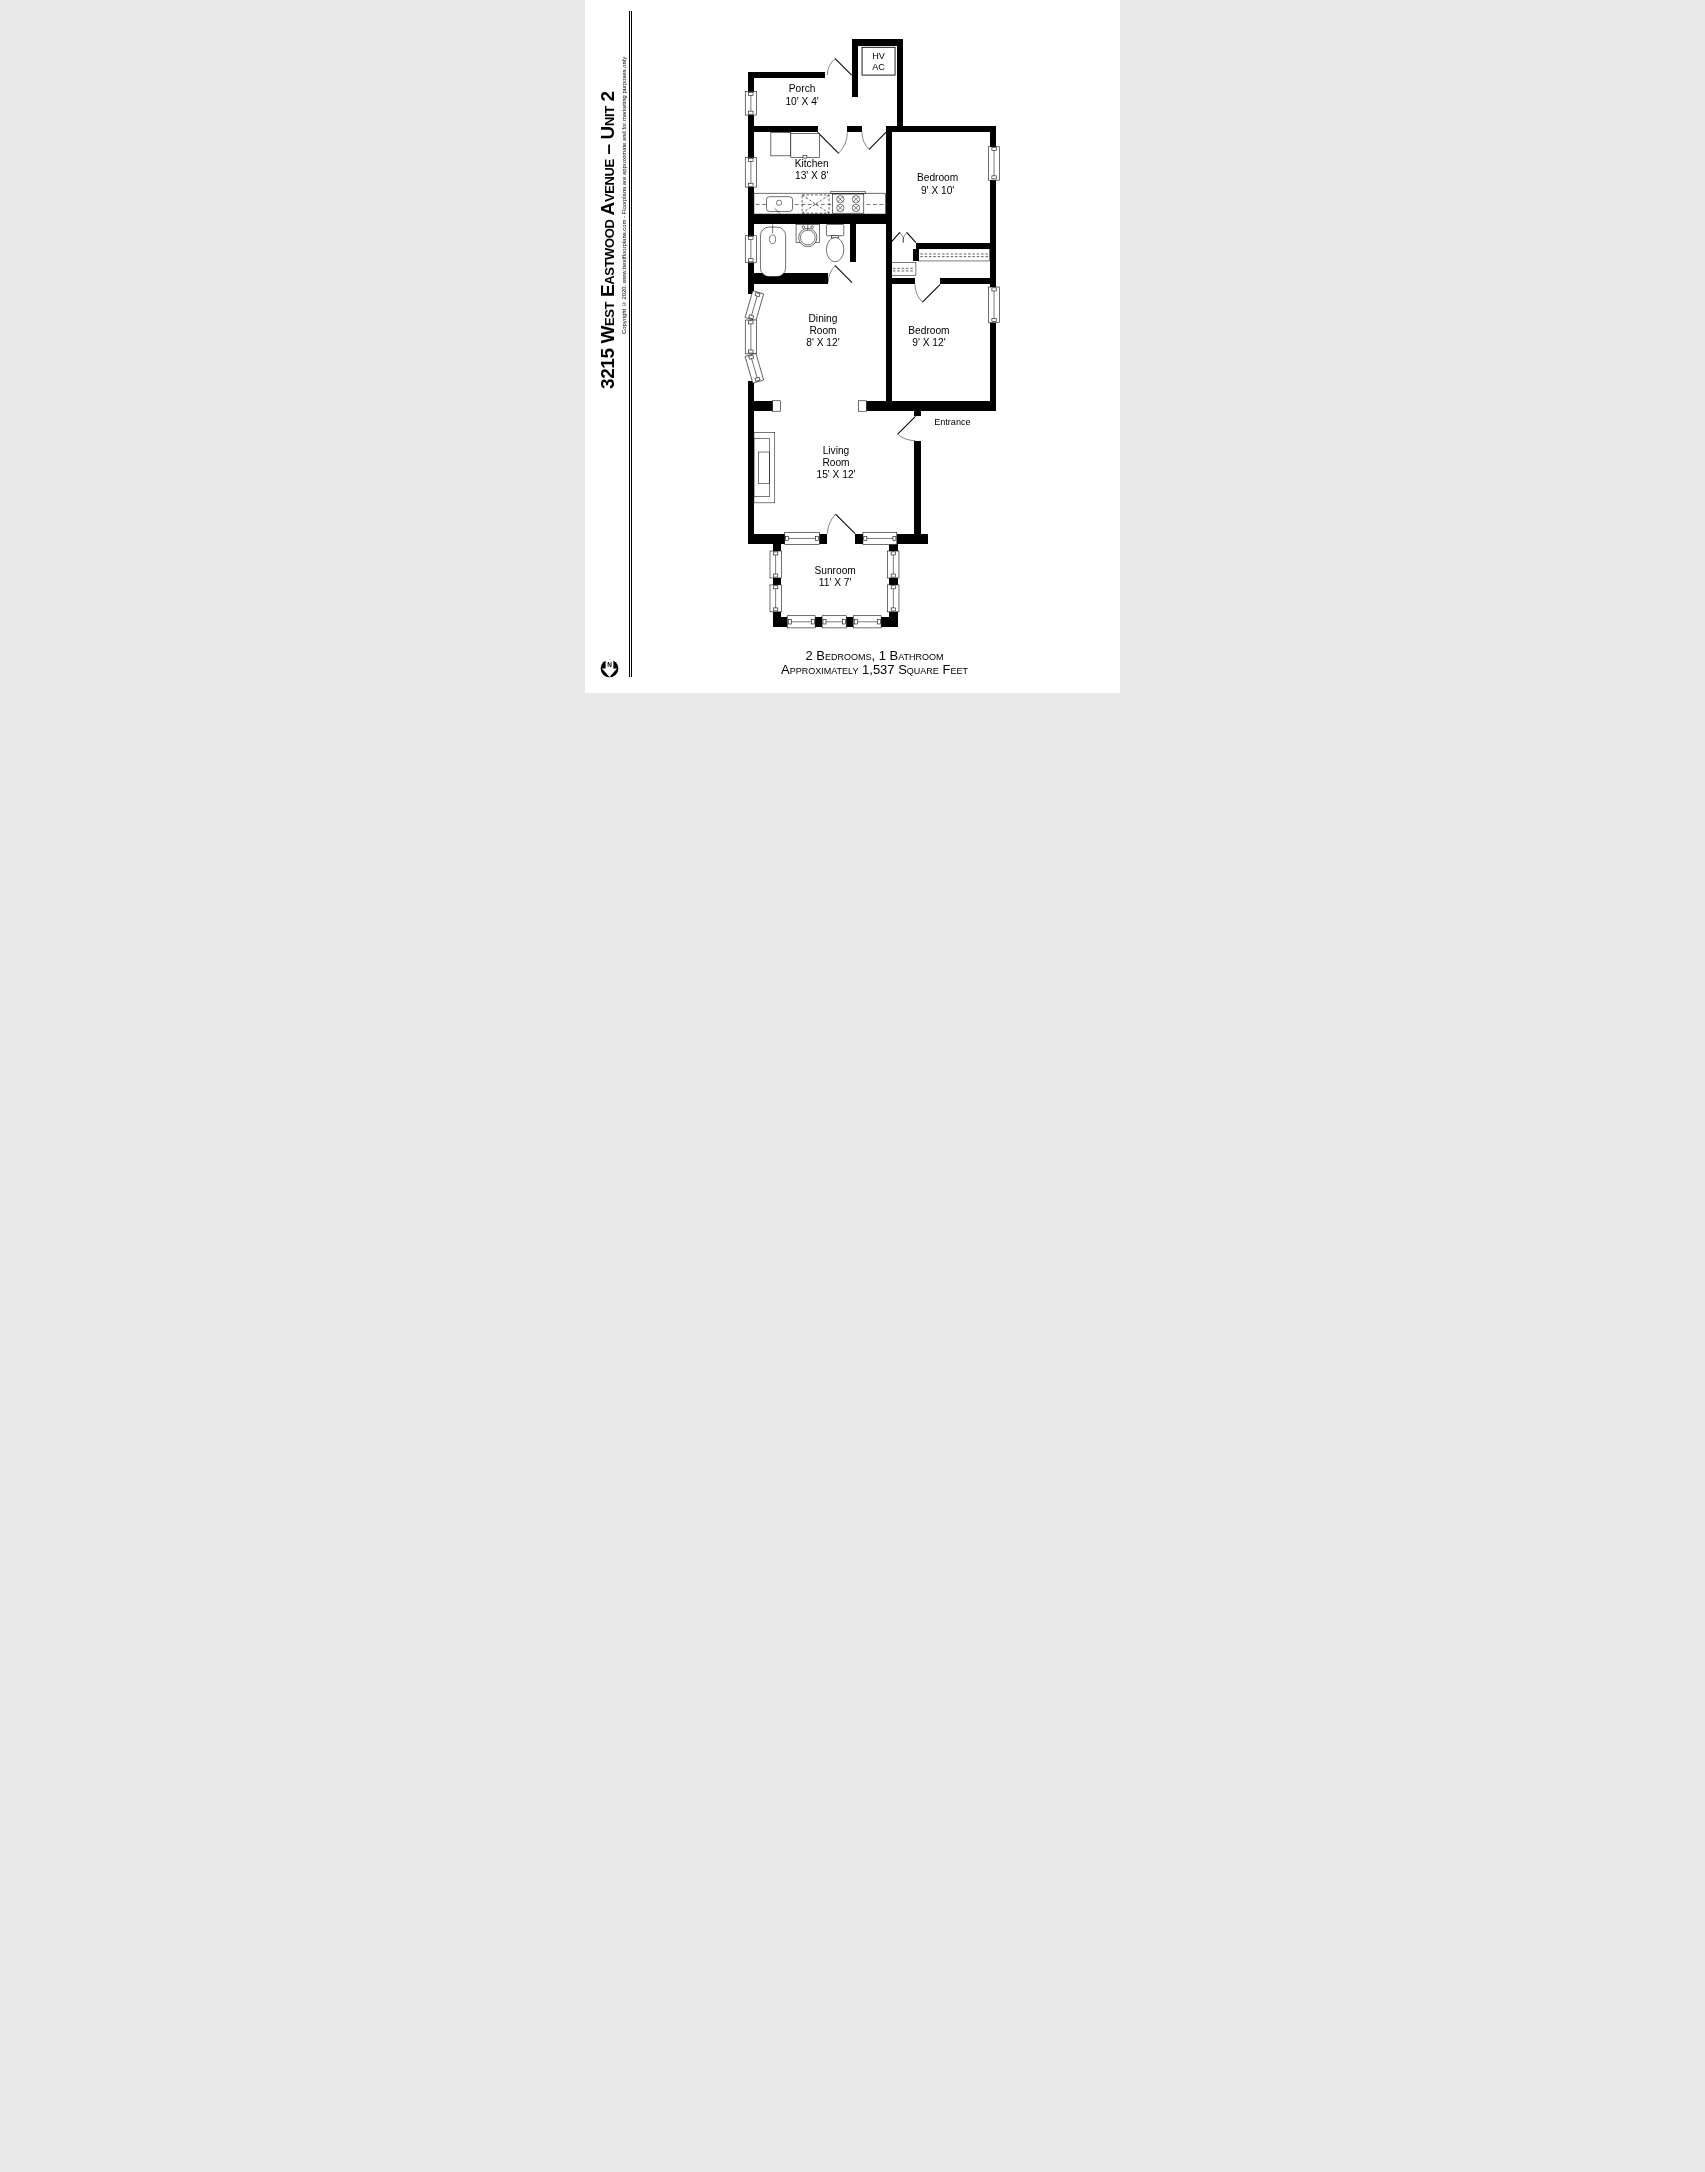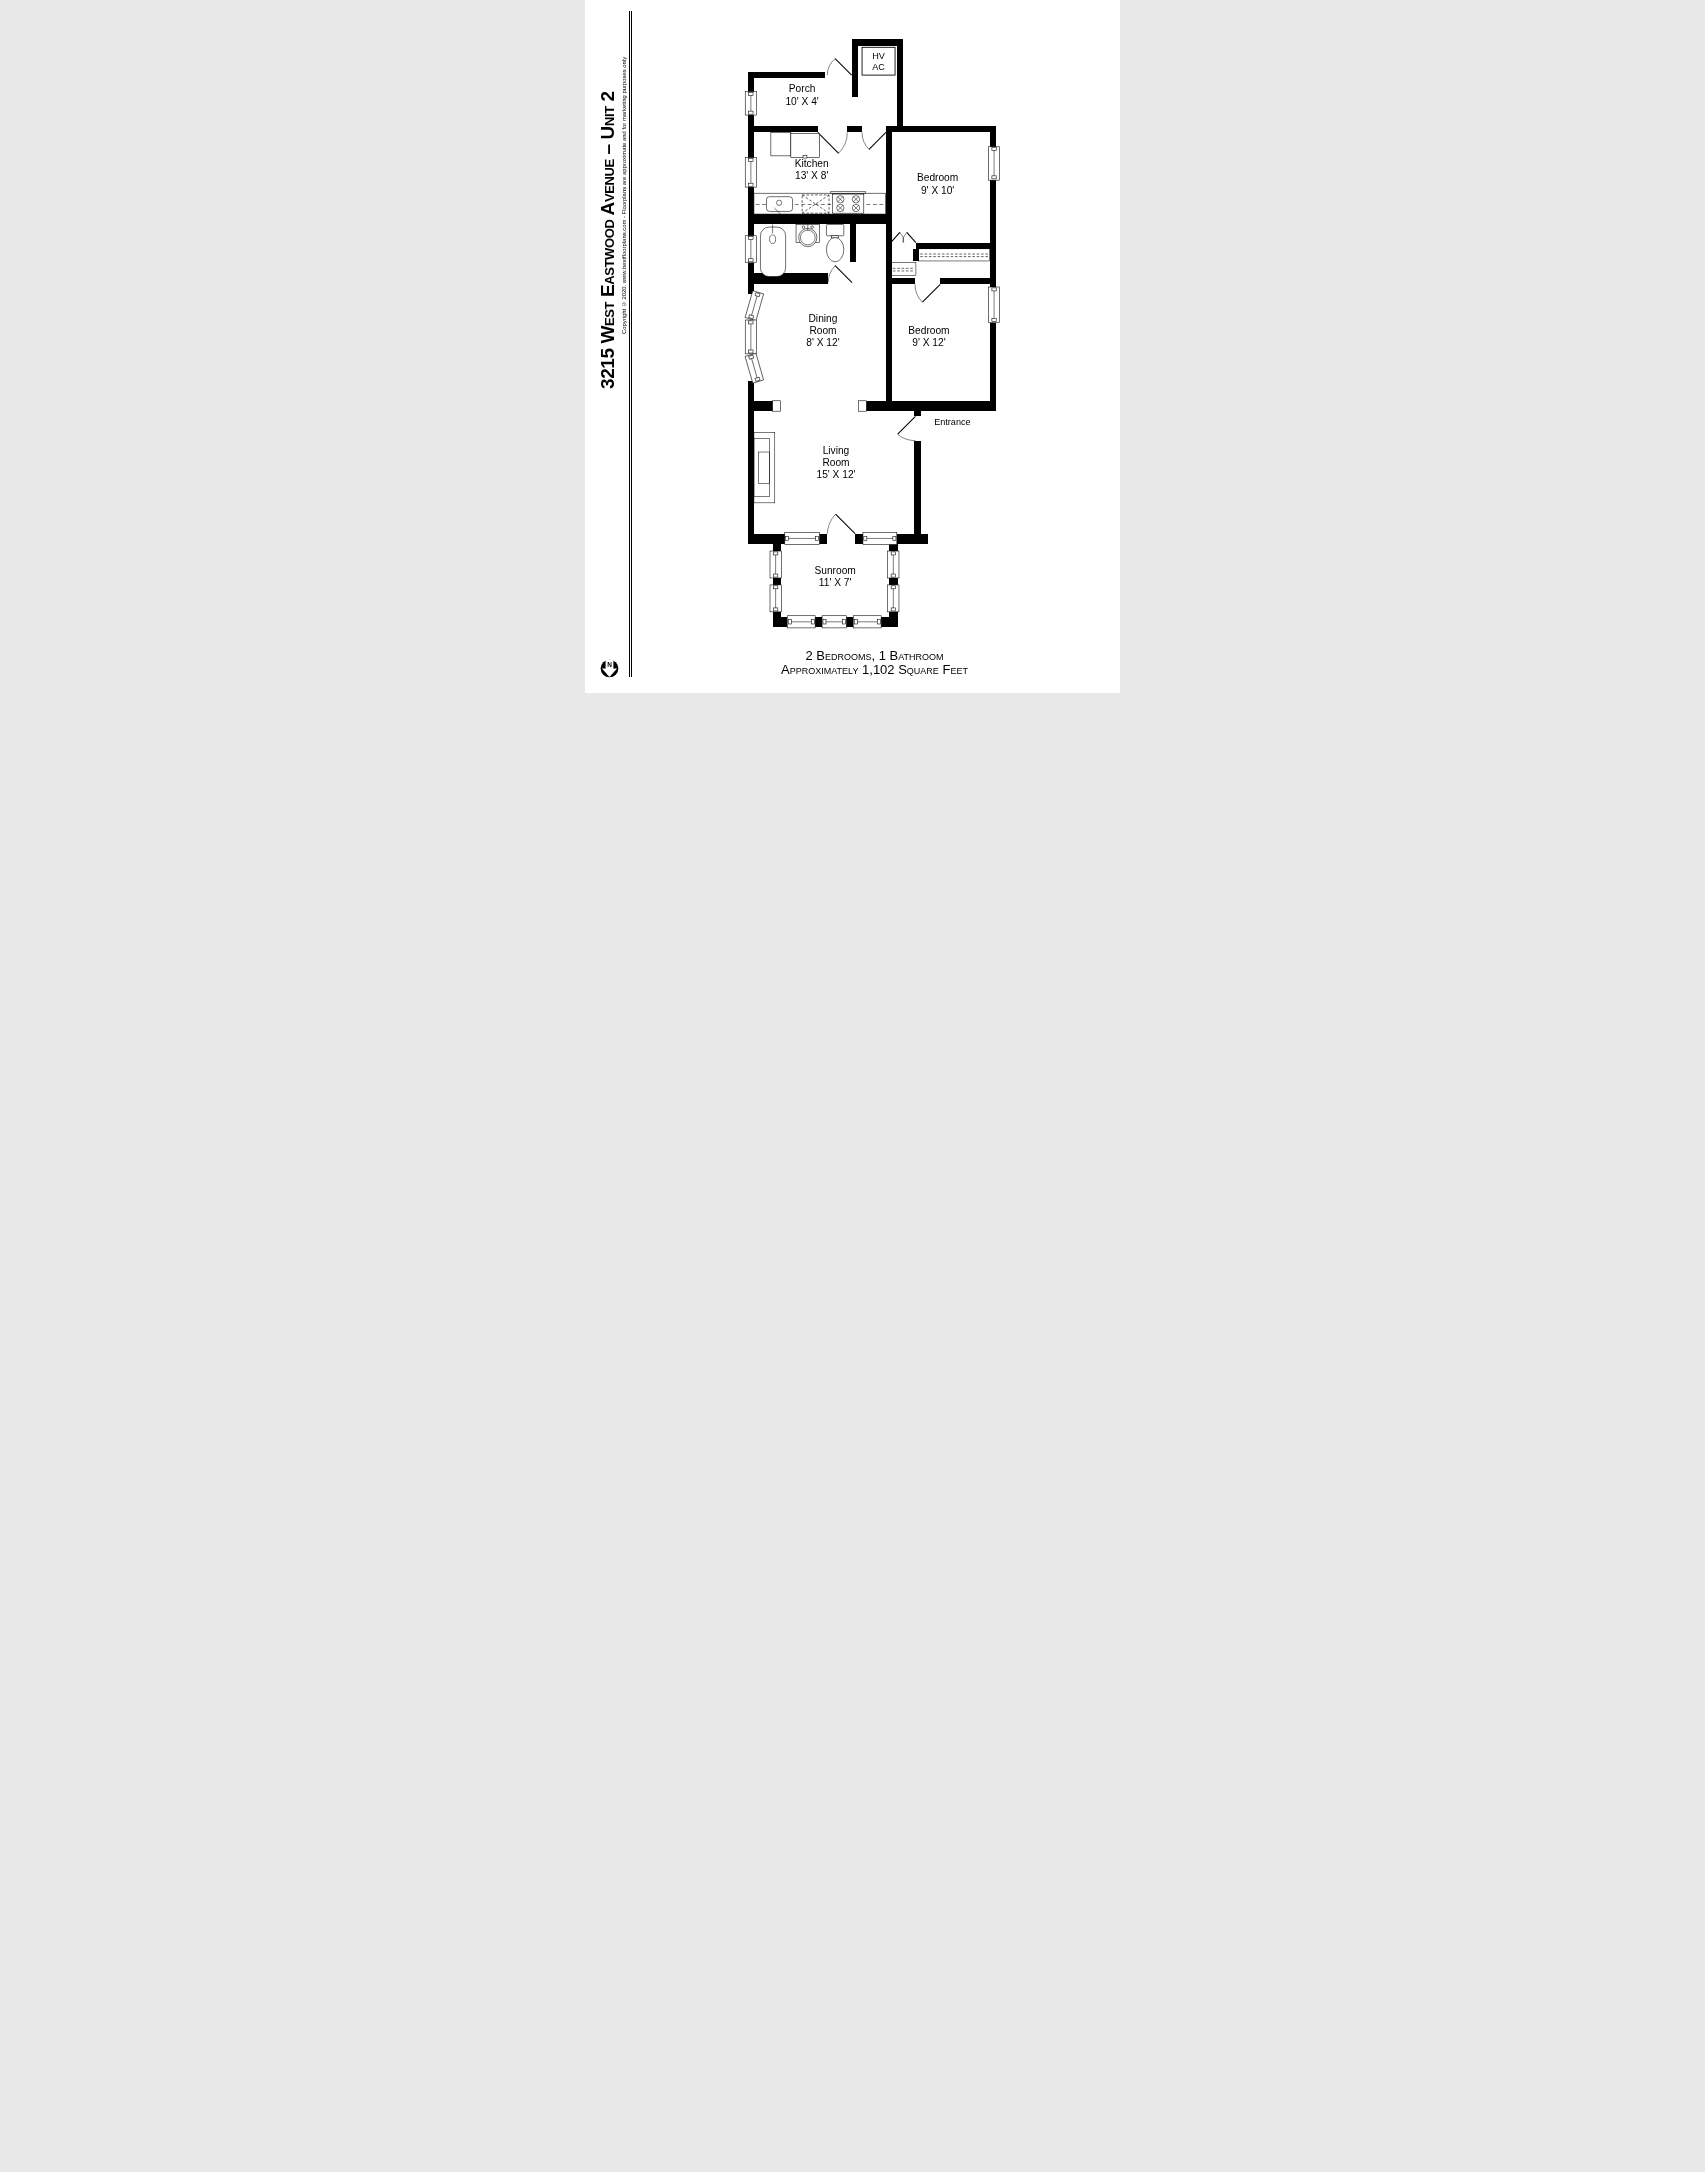--- a/index.html
+++ b/index.html
@@ -351,17 +351,17 @@
       <text class="rl" x="578" y="1044">Living</text>
       <text class="rl" x="578" y="1072">Room</text>
       <text class="rl" x="578" y="1100">15' X 12'</text>
       <text class="rl" x="576" y="1320">Sunroom</text>
       <text class="rl" x="576" y="1348">11' X 7'</text>
     </g>
   </svg>
 
   <div id="footer">
     <div>2 Bedrooms, 1 Bathroom</div>
-    <div>Approximately 1,102 Square Feet</div>
+    <div>Approximately 1,537 Square Feet</div>
   </div>
 
 </div>
 
 
 </body></html>

